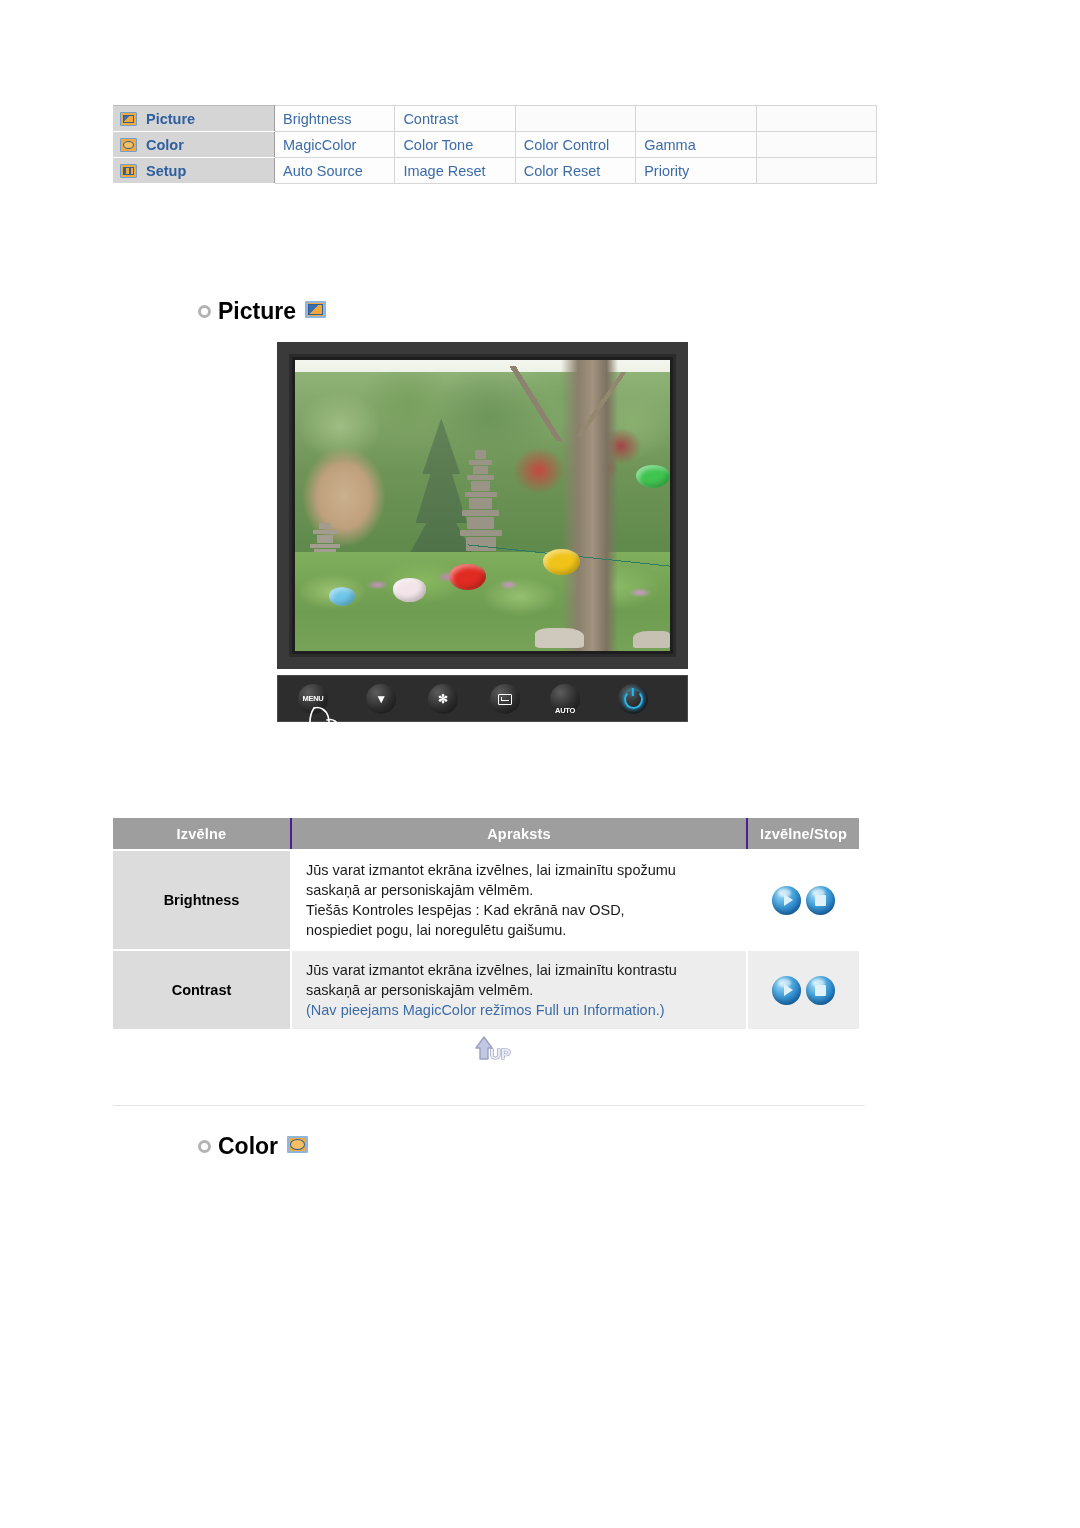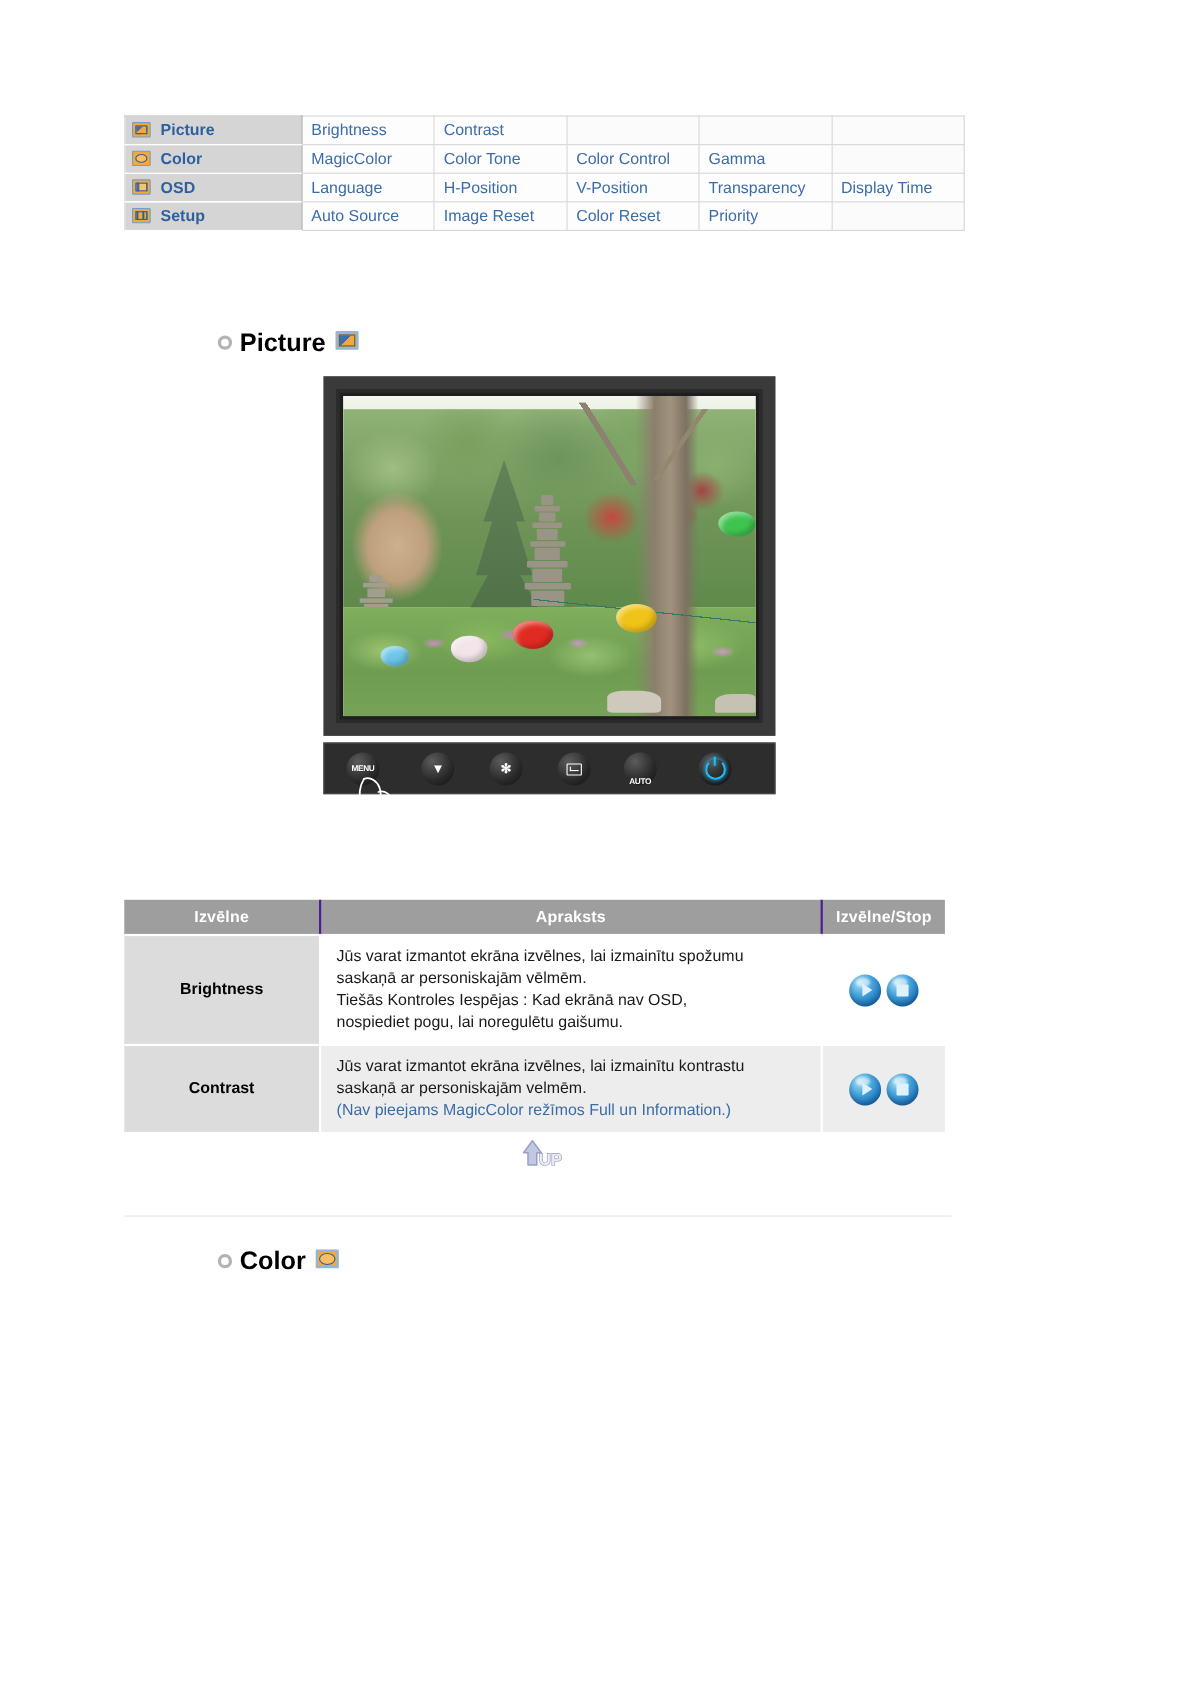--- a/index.html
+++ b/index.html
@@ -117,21 +117,21 @@
   }
   .sec-head .hicon.i-picture::after { background: linear-gradient(135deg,#3b6eb0 45%, #f2a93b 45%); }
   .sec-head .hicon.i-color::after { border-radius: 50%; background:#f7bf63; }
 
   #head-picture { left: 198px; top: 298px; }
   #head-color   { left: 198px; top: 1133px; }
 
   
   .monitor-wrap {
     position: absolute;
-    left: 294px;
+    left: 277px;
     top: 342px;
     width: 411px;
     height: 380px;
   }
   .monitor-body {
     position: absolute;
     left: 0; top: 0;
     width: 411px;
     height: 327px;
     background: #3a3a3a;
@@ -452,28 +452,20 @@
       <td class="blank"></td>
       <td class="blank"></td>
     </tr>
     <tr>
       <td class="cat"><span class="micon i-color"></span><span>Color</span></td>
       <td>MagicColor</td>
       <td>Color Tone</td>
       <td>Color Control</td>
       <td>Gamma</td>
       <td class="blank"></td>
-    </tr>
-    <tr>
-      <td class="cat"><span class="micon i-osd"></span><span>OSD</span></td>
-      <td>Language</td>
-      <td>H-Position</td>
-      <td>V-Position</td>
-      <td>Transparency</td>
-      <td>Display Time</td>
     </tr>
     <tr>
       <td class="cat"><span class="micon i-setup"></span><span>Setup</span></td>
       <td>Auto Source</td>
       <td>Image Reset</td>
       <td>Color Reset</td>
       <td>Priority</td>
       <td class="blank"></td>
     </tr>
   </tbody>

